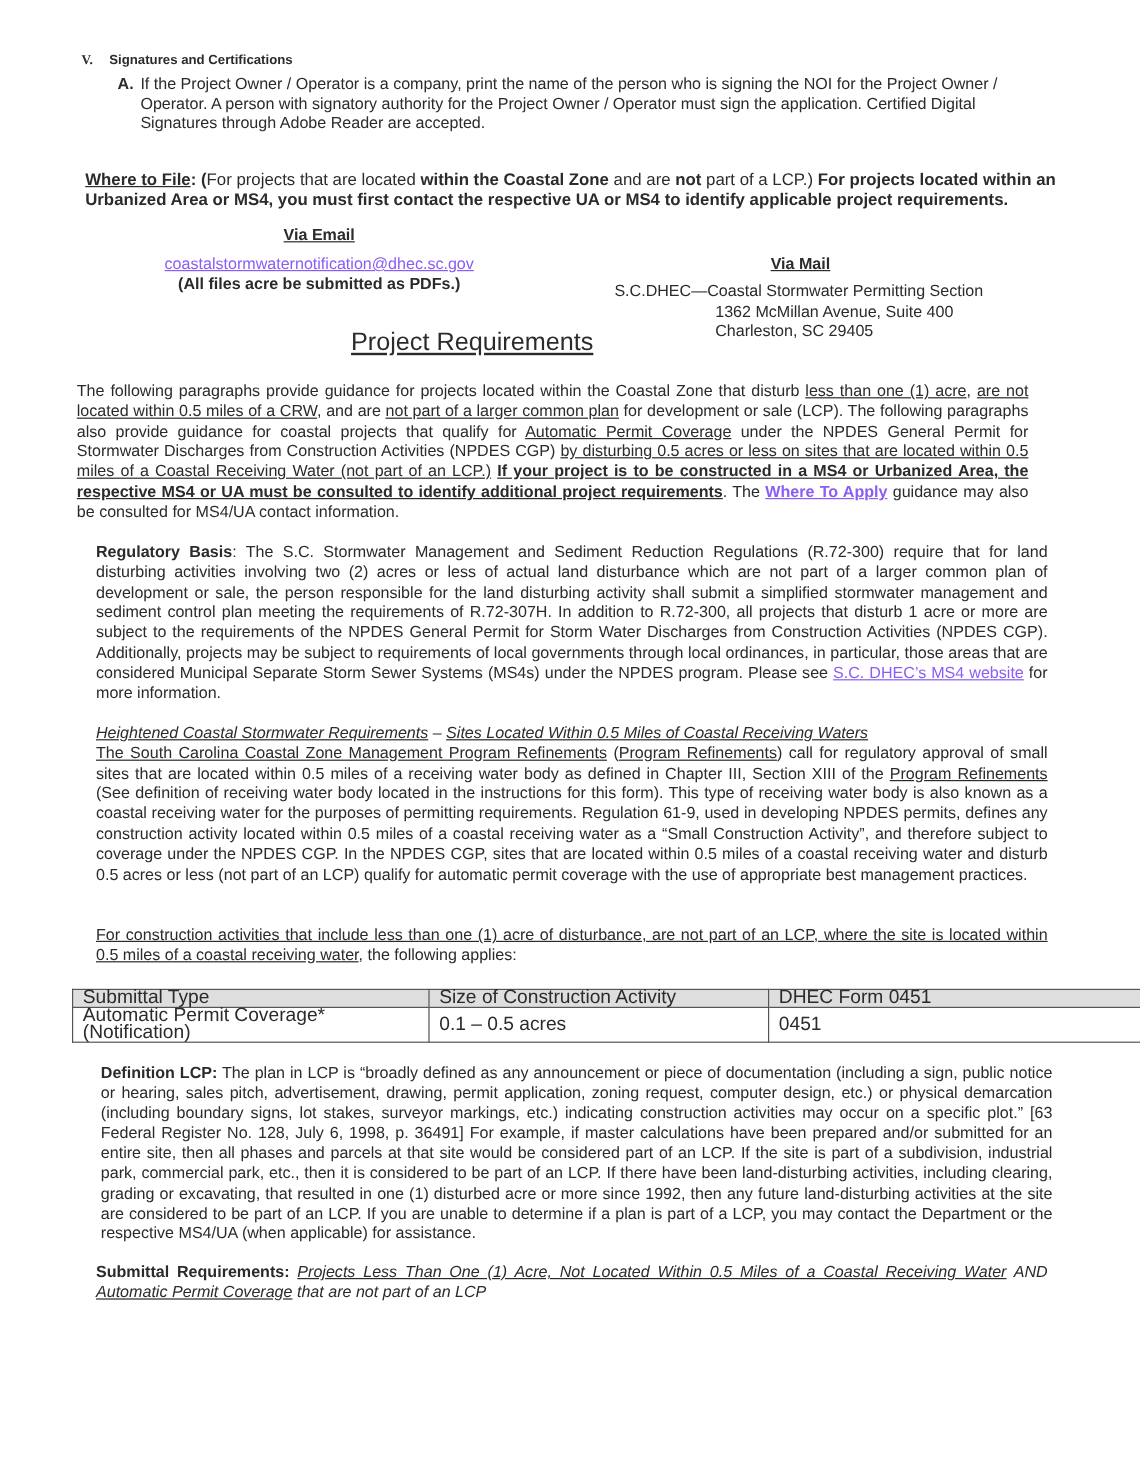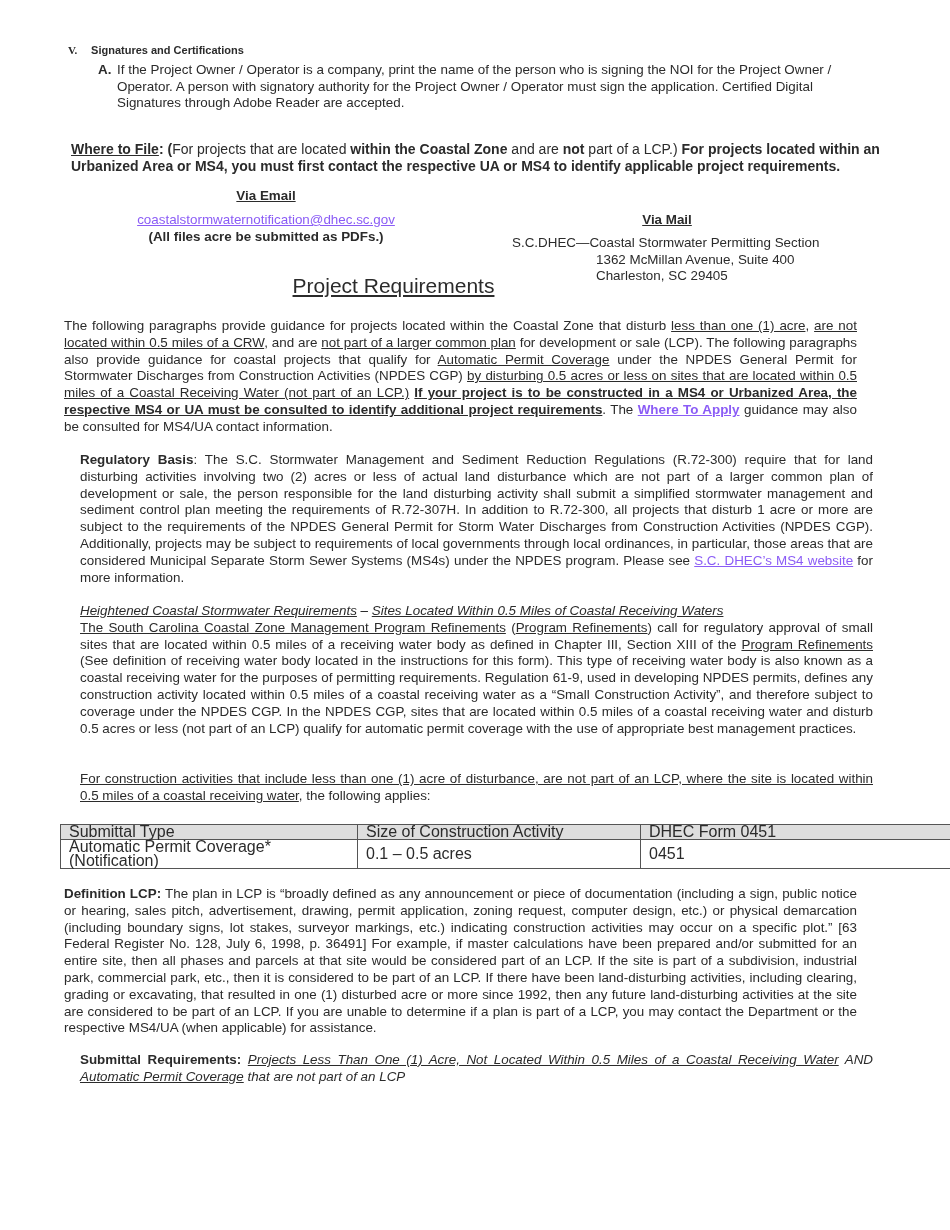--- a/index.html
+++ b/index.html
@@ -36,21 +36,21 @@
     #para-for { left: 80px; top: 771px; width: 793px; }
 
     #submittal-table {
       left: 60px; top: 824px; width: 948px; border-collapse: collapse; font-size: 16px;
     }
     #submittal-table td {
       border: 1px solid #555; padding: 0 8px; height: 14px; line-height: 14px;
     }
     #submittal-table tr.head td { background: #dedede; }
 
-    #para-def { left: 64px; top: 886px; width: 793px; }
+    #para-def { left: 84px; top: 886px; width: 793px; }
     #para-sub { left: 80px; top: 1052px; width: 793px; }
   </style>
 </head>
 <body>
 
 <div id="sec-head" class="abs">
   <span class="roman">V.</span>
   <span>Signatures and Certifications</span>
 </div>
 <div id="sec-a" class="abs">

